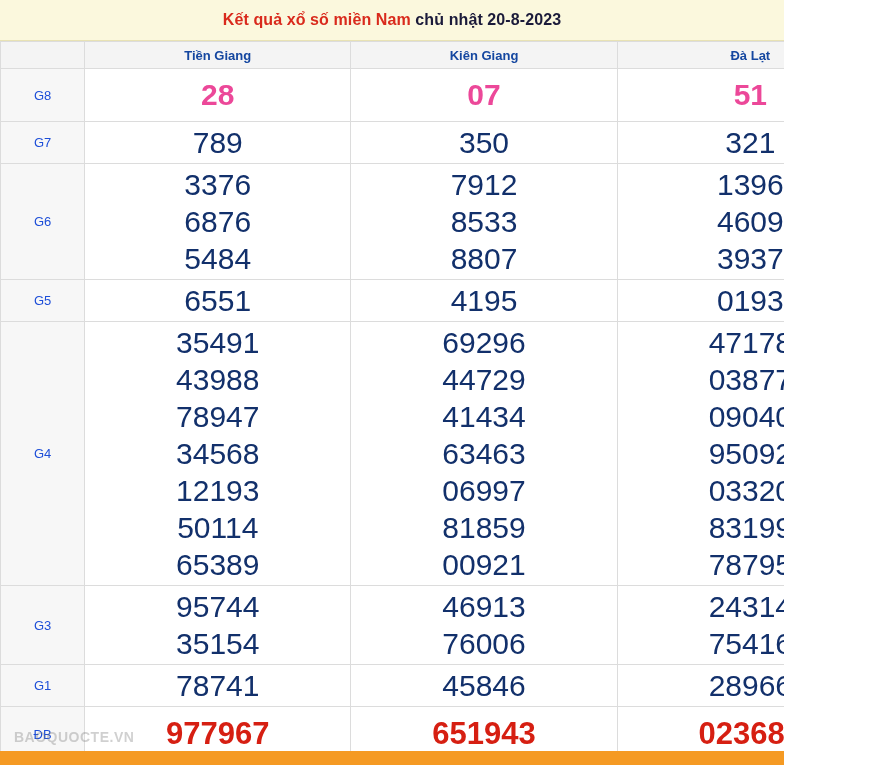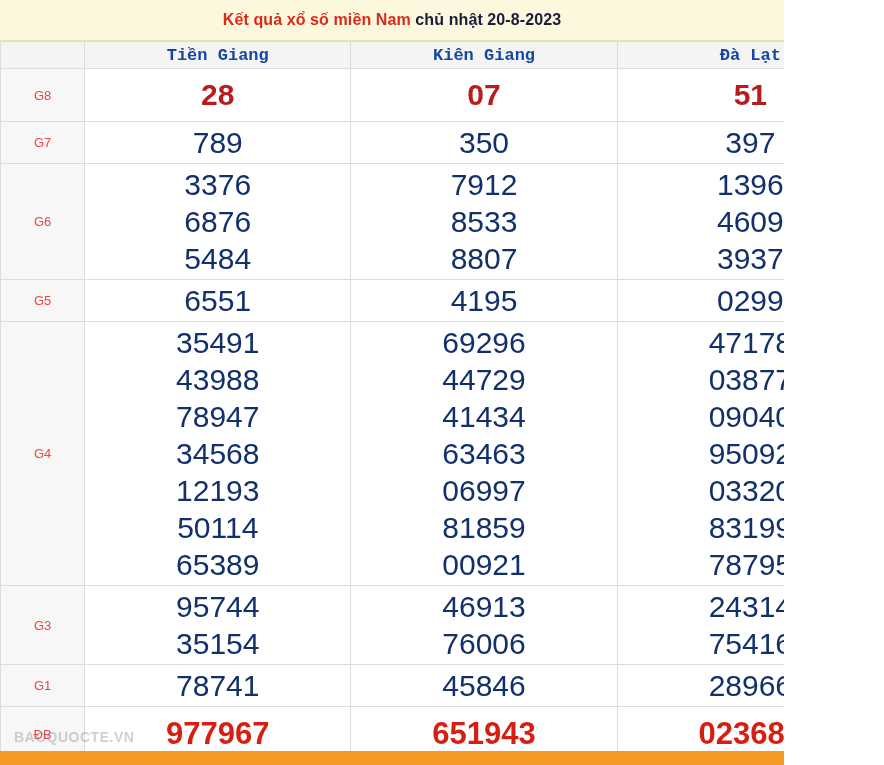--- a/index.html
+++ b/index.html
@@ -42,41 +42,40 @@
   table.results col.c-label { width: 84px; }
   table.results col.c-prov  { width: 266px; }
   table.results th, table.results td {
     border: 1px solid #dcdcdc;
     text-align: center;
     vertical-align: middle;
   }
   thead th {
     background: #f4f4f4;
     height: 27px;
-    font-size: 17px;
+    font-size: 13px;
     color: #1547a0;
     font-weight: bold;
-    font-family: Liberation Mono, monospace;
   }
   thead th.corner { background: #f4f4f4; }
   td.label {
     background: #f7f7f7;
     font-size: 13px;
-    color: #ef4444;
+    color: #1d4ed8;
     font-weight: normal;
   }
   td.nums {
     font-size: 30px;
     color: #12306b;
     line-height: 37px;
     padding: 2px 0;
   }
   td.nums .n { display: block; }
   
-  tr.g8 td.nums { font-size: 30px; color: #b91c1c; font-weight: bold; line-height: 48px; }
+  tr.g8 td.nums { font-size: 30px; color: #ec4899; font-weight: bold; line-height: 48px; }
   tr.g8 td.label, tr.g8 th { height: 48px; }
   tr.db td.nums { font-size: 31px; color: #d61f12; font-weight: bold; line-height: 50px; }
   tr.g7 td.nums, tr.g5 td.nums, tr.g2 td.nums, tr.g1 td.nums { line-height: 37px; }
   
   .footer-strip {
     position: absolute;
     left: 0; right: 0; bottom: 0;
     height: 14px;
     background: #f59a23;
   }
@@ -136,21 +135,21 @@
 
       <tr class="g7">
         <td class="label">G7</td>
         <td class="nums">
             <span class="n">789</span>
           </td>
         <td class="nums">
             <span class="n">350</span>
           </td>
         <td class="nums">
-            <span class="n">397</span>
+            <span class="n">321</span>
           </td>
       </tr>
 
       <tr class="g6">
         <td class="label">G6</td>
         <td class="nums">
           <span class="n">3376</span>
           <span class="n">6876</span>
           <span class="n">5484</span>
         </td>
@@ -168,21 +167,21 @@
 
       <tr class="g5">
         <td class="label">G5</td>
         <td class="nums">
             <span class="n">6551</span>
           </td>
         <td class="nums">
             <span class="n">4195</span>
           </td>
         <td class="nums">
-            <span class="n">0299</span>
+            <span class="n">0193</span>
           </td>
       </tr>
 
       <tr class="g4">
         <td class="label">G4</td>
         <td class="nums">
           <span class="n">35491</span>
           <span class="n">43988</span>
           <span class="n">78947</span>
           <span class="n">34568</span>

